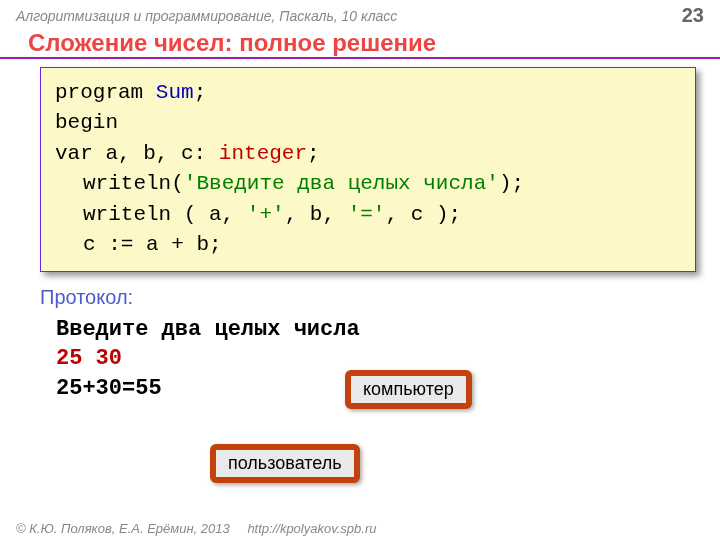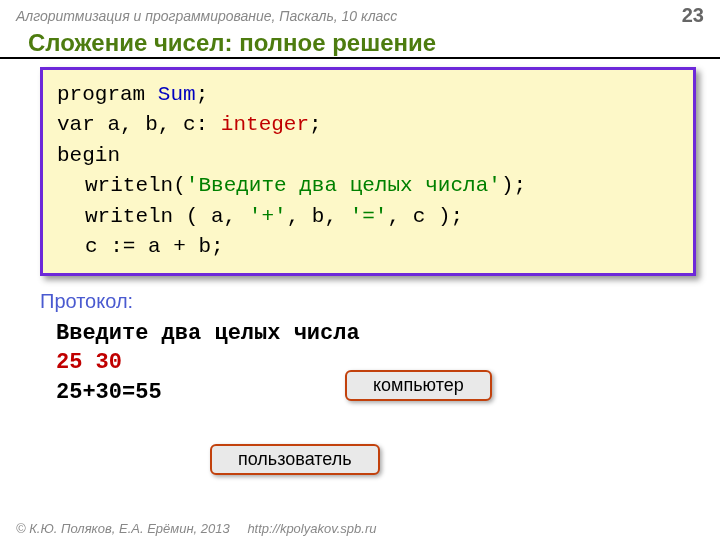--- a/index.html
+++ b/index.html
@@ -25,29 +25,29 @@
     font-size: 14px;
   }
   .page-num {
     color: #666;
     font-size: 20px;
     font-weight: bold;
   }
   .title {
     font-size: 24px;
     font-weight: bold;
-    color: #4d7c0f;
+    color: #ef4444;
     padding: 2px 1px 0 28px;
-    border-bottom: 2px solid #000000;
+    border-bottom: 2px solid #a21caf;
     margin-bottom: 8px;
   }
   .code-box {
     margin: 0 24px 0 40px;
     background: #fdf8c8;
-    border: 3px solid #6d28d9;
+    border: 1px solid #6d28d9;
     box-shadow: 4px 4px 6px #999;
     padding: 10px 14px;
     font-family: "Courier New", monospace;
     font-size: 21px;
     line-height: 1.45;
     color: #000;
   }
   .code-box .name { color: #0000c0; }
   .code-box .type { color: #c00000; }
   .code-box .str  { color: #008000; }
@@ -64,24 +64,24 @@
     margin-top: 6px;
     font-family: "Courier New", monospace;
     font-size: 22px;
     line-height: 1.35;
   }
   .out-line { color: #000; font-weight: bold; }
   .user-in  { color: #c00000; font-weight: bold; }
   .tag {
     position: absolute;
     background: #e9e9e9;
-    border: 2px solid #c2410c;
+    border: 6px solid #c2410c;
     border-radius: 6px;
     box-shadow: 2px 2px 4px #aaa;
-    padding: 3px 26px;
+    padding: 3px 12px;
     font-size: 18px;
     color: #000;
   }
   .tag.comp { left: 345px; top: 370px; }
   .tag.user { left: 210px; top: 444px; }
   .footer {
     position: absolute;
     left: 16px;
     bottom: 4px;
     font-size: 13px;
@@ -95,22 +95,22 @@
 
 <div class="header">
   <span class="header-text">Алгоритмизация и программирование, Паскаль, 10 класс</span>
   <span class="page-num">23</span>
 </div>
 
 <div class="title">Сложение чисел: полное решение</div>
 
 <div class="code-box">
   <div><span>program </span><span class="name">Sum</span><span>;</span></div>
+  <div>begin</div>
   <div><span>var a, b, c: </span><span class="type">integer</span><span>;</span></div>
-  <div>begin</div>
   <div><span class="indent"><span>writeln(</span><span class="str">'Введите два целых числа'</span><span>);</span></span></div>
   <div><span class="indent"><span>writeln ( a, </span><span class="str">'+'</span><span>, b, </span><span class="str">'='</span><span>, c );</span></span></div>
   <div><span class="indent">c := a + b;</span></div>
 </div>
 
 <div class="protocol">Протокол:</div>
 
 <div class="out-area">
   <div class="out-line">Введите два целых числа</div>
   <div class="user-in">25 30</div>

